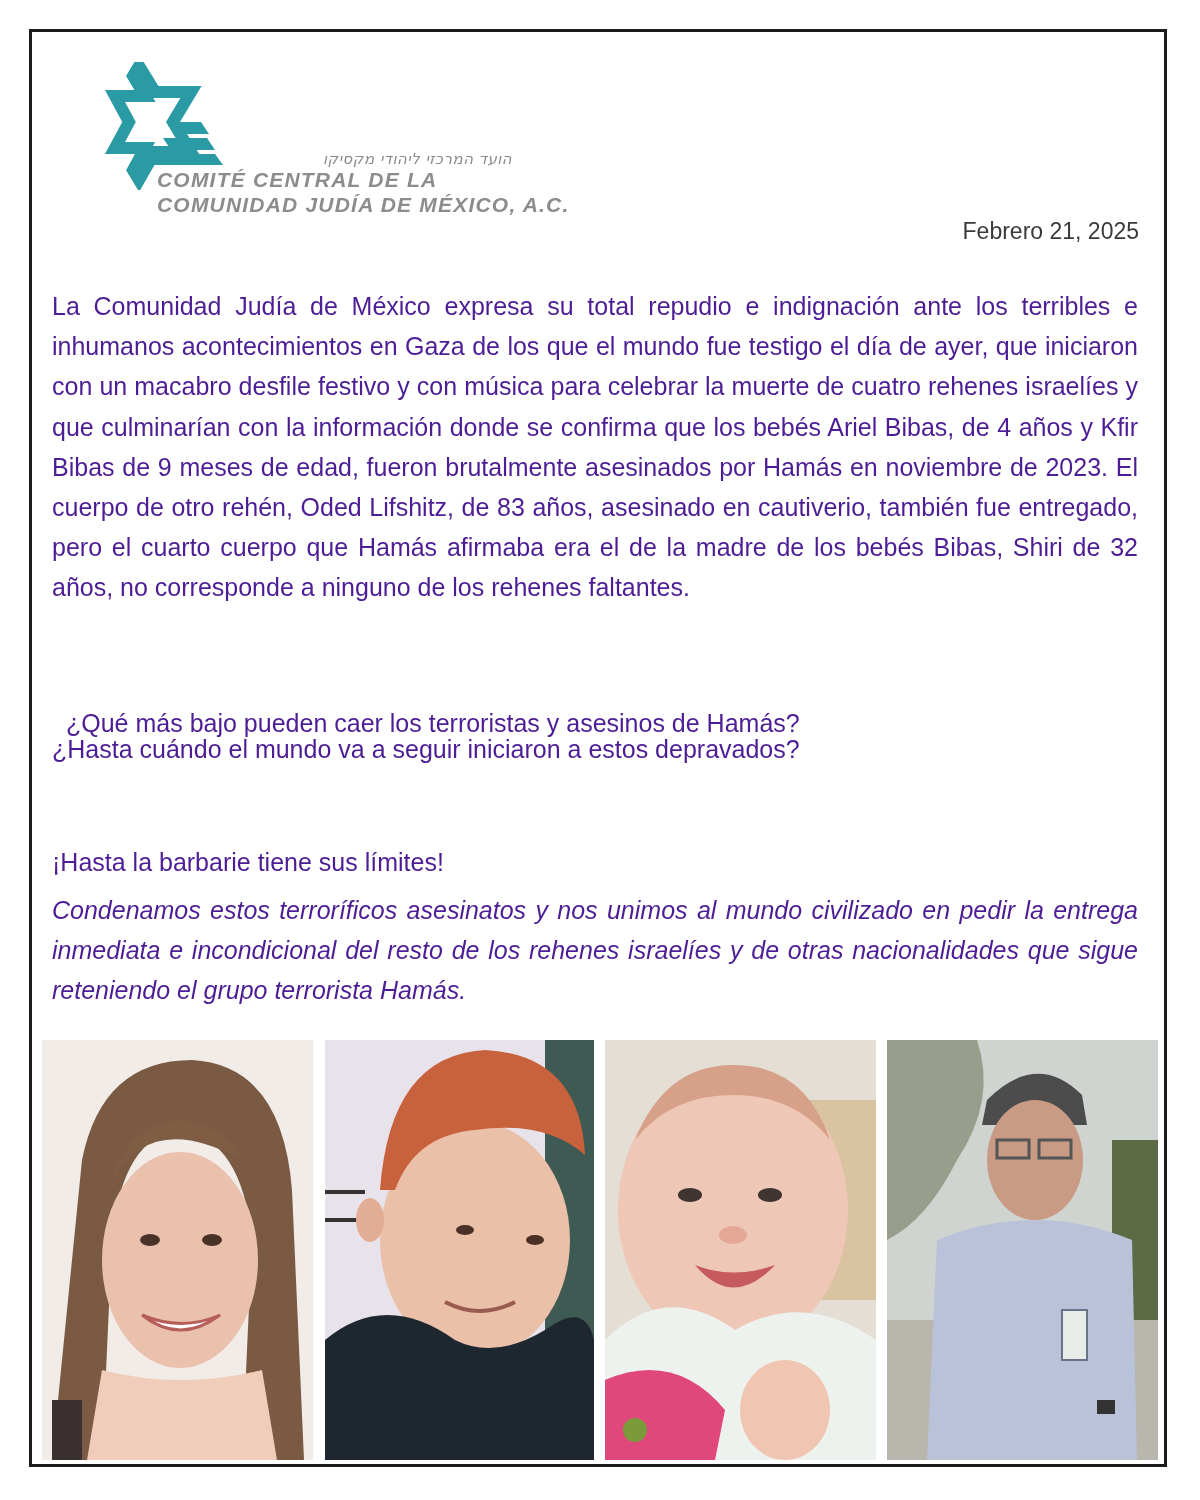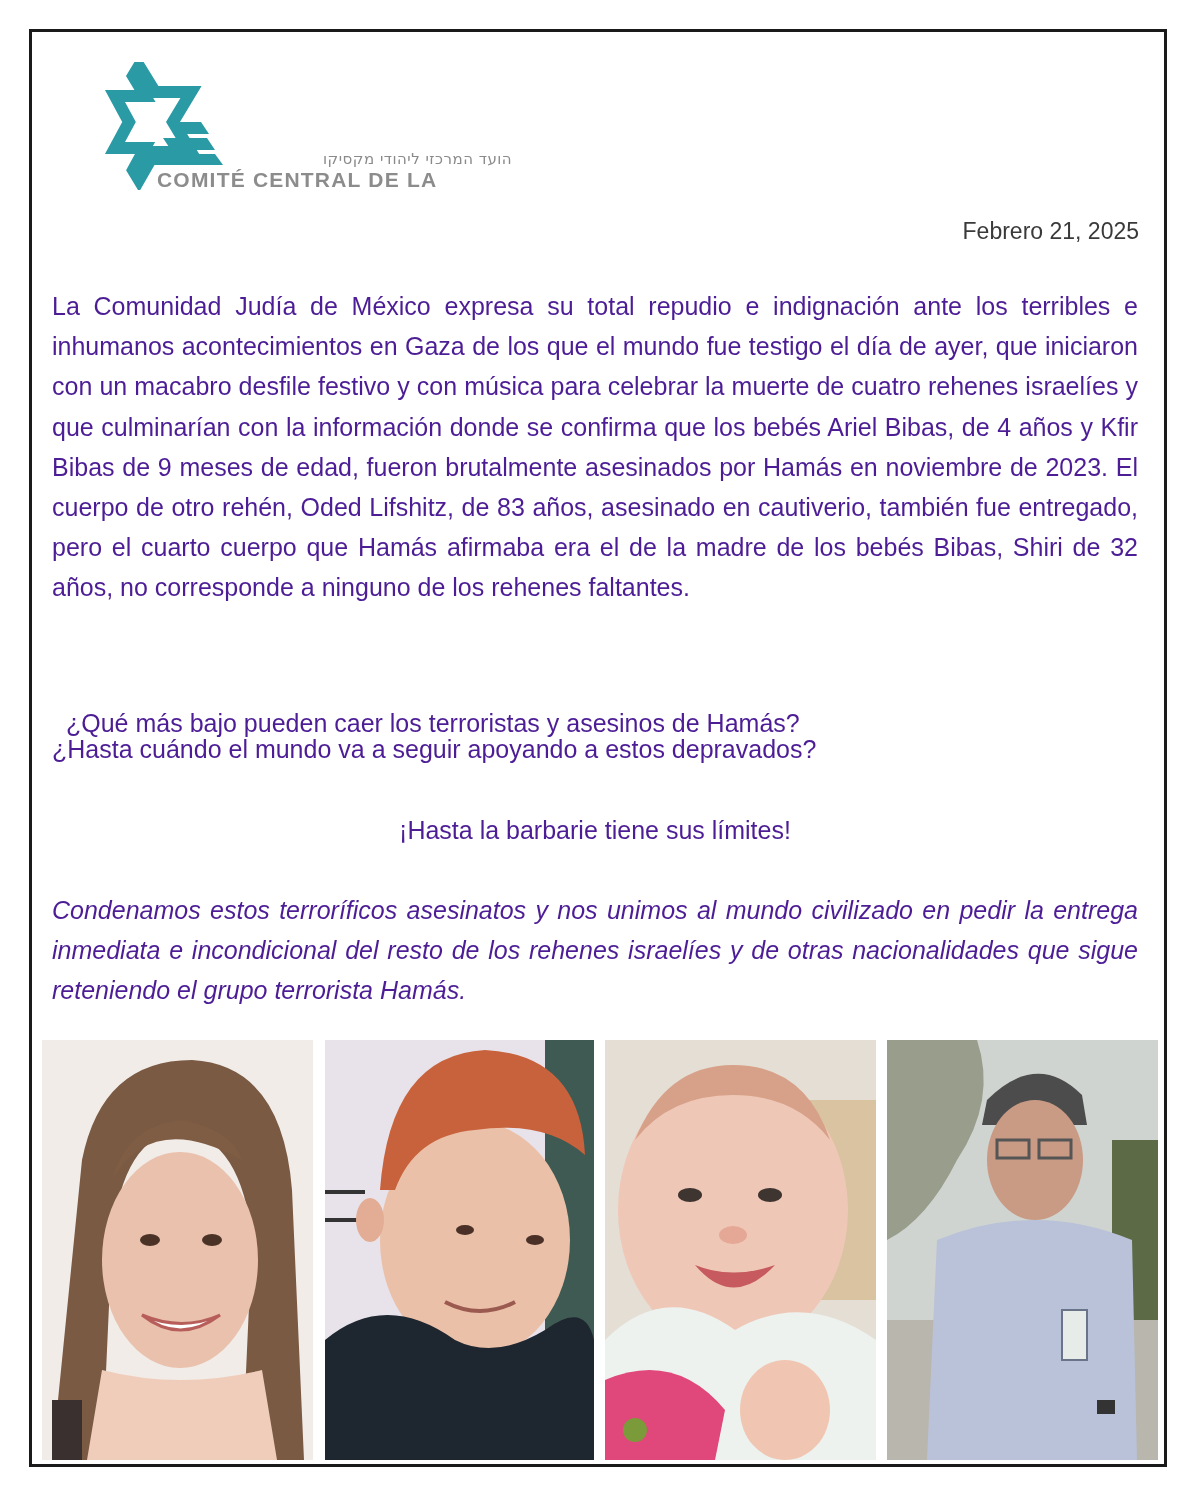--- a/index.html
+++ b/index.html
@@ -2,38 +2,38 @@
 <html><head>
   <meta charset="utf-8">
   <style>
     html, body { margin: 0; padding: 0; background: #ffffff; }
     body { width: 1200px; height: 1500px; position: relative; overflow: hidden;
            font-family: "Liberation Sans", sans-serif; color: #333333; }
     .frame { position: absolute; left: 29px; top: 29px; width: 1138px; height: 1438px;
              border: 3px solid #1a1a1a; box-sizing: border-box; background: #ffffff; }
 
     
-    .logo { position: absolute; left: 93px; top: 62px; width: 560px; height: 160px; }
+    .logo { position: absolute; left: 93px; top: 62px; width: 560px; height: 160px; font-style: italic; }
     .logo-mark { position: absolute; left: 0; top: 0; width: 135px; height: 128px; }
     .hebrew { position: absolute; left: 230px; top: 88px; font-size: 15px; color: #8a8a8a;
               direction: rtl; font-family: "DejaVu Sans", sans-serif; letter-spacing: 0.5px; }
     .org-line { position: absolute; left: 64px; font-size: 21px; font-weight: bold; color: #8c8c8c;
                 letter-spacing: 1.2px; white-space: nowrap; }
     .org-line.l1 { top: 106px; }
     .org-line.l2 { top: 131px; }
 
     .date { position: absolute; right: 61px; top: 218px; font-size: 23px; color: #3a3a3a; margin-left: 8px; }
 
     .body-text { position: absolute; left: 52px; width: 1086px; font-size: 25px; line-height: 40.2px;
                  color: #4c1d95; }
     .justify { text-align: justify; text-align-last: left; }
     .p1 { top: 286px; }
     .q1 { top: 689px; }
     .q2 { top: 729px; }
-    .exclaim { top: 810px; text-align: center; }
+    .exclaim { top: 842px; }
     .p2 { top: 890px; font-style: italic; }
 
     
     .photo { position: absolute; top: 1040px; height: 420px; overflow: hidden; background: #ddd; }
     .photo svg { width: 100%; height: 100%; display: block; }
     .ph1 { left: 42px; width: 271px; }
     .ph2 { left: 325px; width: 269px; }
     .ph3 { left: 605px; width: 271px; }
     .ph4 { left: 887px; width: 271px; }
   </style>
@@ -46,27 +46,28 @@
   <svg class="logo-mark" viewBox="0 0 135 128">
 
     <path d="M46 4 L62 30 L98 30 L80 60 L98 90 L62 90 L46 118 L40 108 L52 86 L22 86 L36 60 L22 34 L52 34 L40 14 Z" fill="none" stroke="#2a9aa4" stroke-width="12" stroke-linejoin="miter"></path>
 
     <polygon points="78,60 108,60 116,72 86,72" fill="#2a9aa4"></polygon>
     <polygon points="70,76 114,76 122,88 78,88" fill="#2a9aa4"></polygon>
     <polygon points="62,92 122,92 130,103 55,103" fill="#2a9aa4"></polygon>
   </svg>
   <div class="hebrew">הועד המרכזי ליהודי מקסיקו</div>
   <div class="org-line l1">COMITÉ CENTRAL DE LA</div>
+  <div class="org-line l2">COMUNIDAD JUDÍA DE MÉXICO, A.C.</div>
 </div>
 
 <div class="date">Febrero 21, 2025</div>
 
 <p class="body-text justify p1" style="margin:0">La Comunidad Judía de México expresa su total repudio e indignación ante los terribles e inhumanos acontecimientos en Gaza de los que el mundo fue testigo el día de ayer, que iniciaron con un macabro desfile festivo y con música para celebrar la muerte de cuatro rehenes israelíes y que culminarían con la información donde se confirma que los bebés Ariel Bibas, de 4 años y Kfir Bibas de 9 meses de edad, fueron brutalmente asesinados por Hamás en noviembre de 2023. El cuerpo de otro rehén, Oded Lifshitz, de 83 años, asesinado en cautiverio, también fue entregado, pero el cuarto cuerpo que Hamás afirmaba era el de la madre de los bebés Bibas, Shiri de 32 años, no corresponde a ninguno de los rehenes faltantes.</p>
 <p class="body-text q1" style="margin:14px">¿Qué más bajo pueden caer los terroristas y asesinos de Hamás?</p>
-<p class="body-text q2" style="margin:0">¿Hasta cuándo el mundo va a seguir apoyando a estos depravados?</p>
+<p class="body-text q2" style="margin:0">¿Hasta cuándo el mundo va a seguir iniciaron a estos depravados?</p>
 <p class="body-text exclaim" style="margin:0">¡Hasta la barbarie tiene sus límites!</p>
 <p class="body-text justify p2" style="margin:0">Condenamos estos terroríficos asesinatos y nos unimos al mundo civilizado en pedir la entrega inmediata e incondicional del resto de los rehenes israelíes y de otras nacionalidades que sigue reteniendo el grupo terrorista Hamás.</p>
 
 <div class="photo ph1" title="Shiri Bibas">
   <svg viewBox="0 0 271 420" preserveAspectRatio="none">
     <rect width="271" height="420" fill="#f2ece8"></rect>
     <path d="M40 120 Q60 20 150 20 Q240 25 250 150 L262 420 L200 420 L210 200 Q200 100 140 90 Q80 95 70 200 L60 420 L10 420 Z" fill="#7a5a43"></path>
     <ellipse cx="138" cy="220" rx="78" ry="108" fill="#e9c1ad"></ellipse>
     <path d="M70 140 Q110 70 200 120 Q190 90 140 80 Q85 85 70 140Z" fill="#7f5d44"></path>
     <ellipse cx="108" cy="200" rx="10" ry="6" fill="#4a3226"></ellipse>

